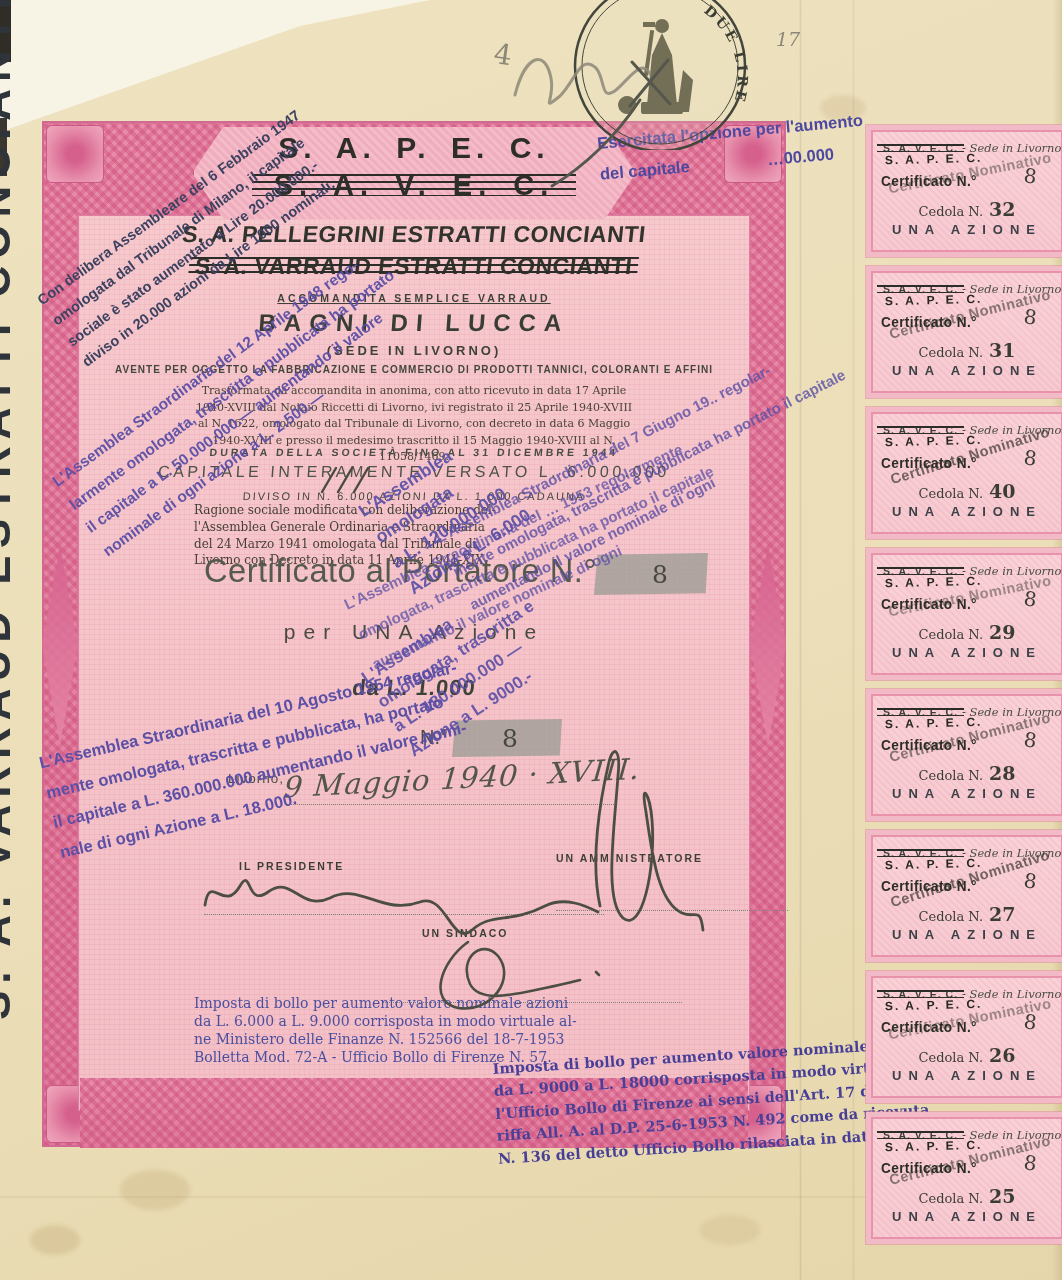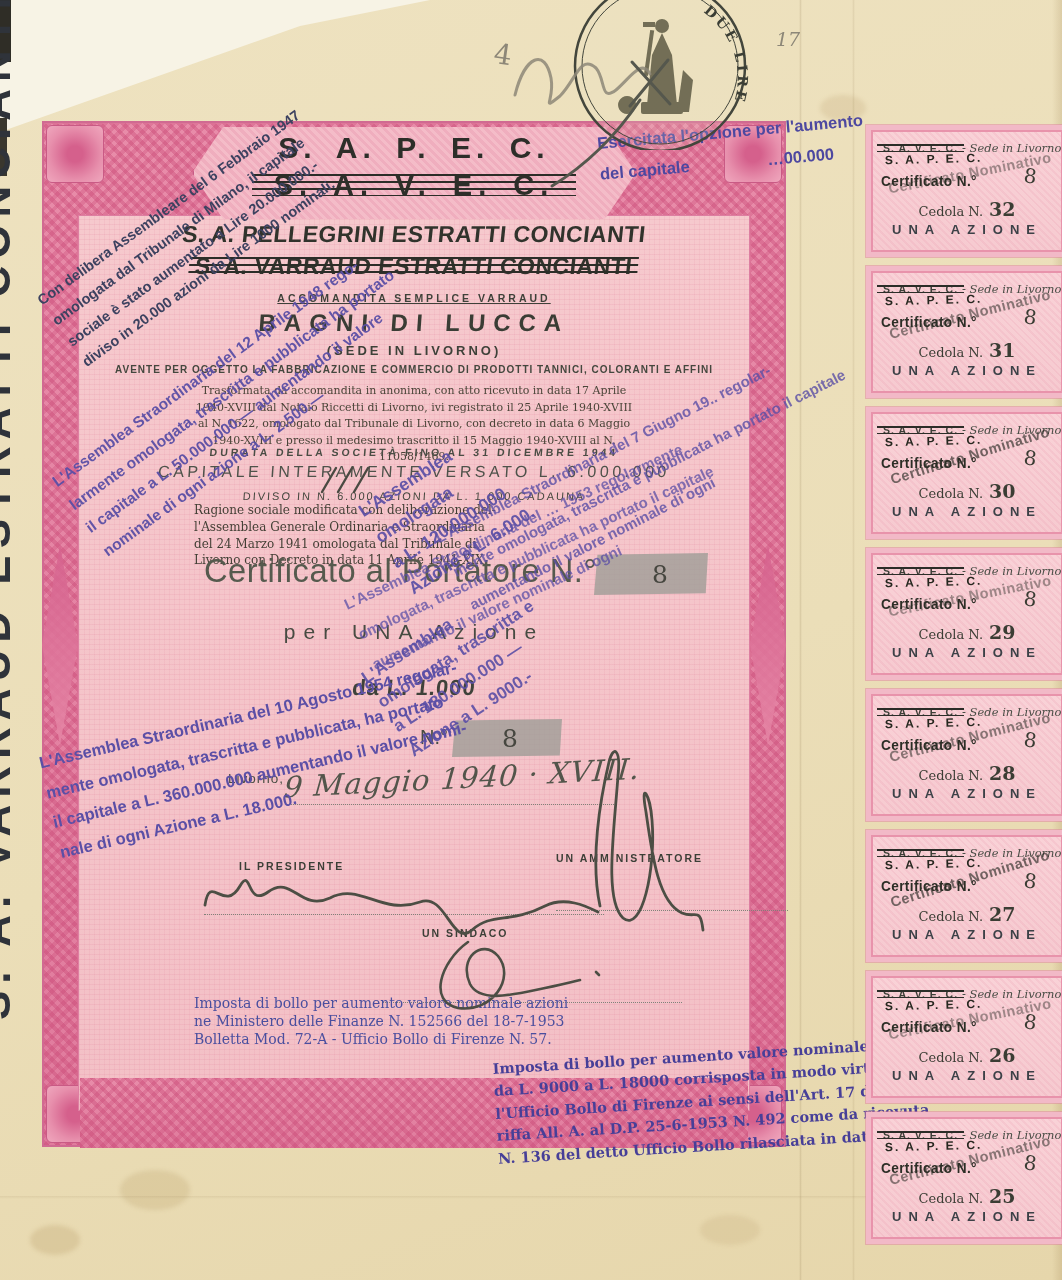--- a/index.html
+++ b/index.html
@@ -178,20 +178,21 @@
 
   <div class="abs t-siglabel" style="left:203px;top:745px;">IL  PRESIDENTE</div>
   <div class="abs sigline ni" style="left:168px;top:798px;width:400px;height:1px;"></div>
   <div class="abs t-siglabel" style="left:520px;top:737px;">UN  AMMINISTRATORE</div>
   <div class="abs sigline ni" style="left:520px;top:794px;width:232px;height:1px;"></div>
   <div class="abs t-siglabel" style="left:386px;top:812px;">UN  SINDACO</div>
   <div class="abs sigline ni" style="left:346px;top:886px;width:300px;height:1px;"></div>
 
   <div class="abs t-blue" style="left:158px;top:880px;">
       <div>Imposta di bollo per aumento valore nominale azioni</div>
+      <div>da L. 6.000 a L. 9.000 corrisposta in modo virtuale al-</div>
       <div>ne Ministero delle Finanze N. 152566 del 18-7-1953</div>
       <div>   Bolletta Mod. 72-A - Ufficio Bollo di Firenze N. 57.</div>
     </div>
 </div>
 
 <div class="abs stamp stamp-dark" style="left:32px;top:292px;transform:rotate(-36deg);font-size:14.5px;line-height:1.75;"><div>Con delibera Assembleare del 6 Febbraio 1947</div><div>omologata dal Tribunale di Milano, il capitale</div><div>sociale è stato aumentato a Lire 20.000.000.-</div><div>diviso in 20.000 azioni da Lire 1000 nominali.</div></div>
 
 <div class="abs stamp" style="left:596px;top:128px;transform:rotate(-5deg);font-size:16.5px;line-height:1.9;color:#4d48a0;font-weight:600;"><div>Esercitata l'opzione per l'aumento</div><div>del capitale                 …00.000</div></div>
 
 <div class="abs stamp" style="left:46px;top:472px;transform:rotate(-36deg);font-size:15.5px;line-height:1.85;opacity:.95;"><div>L'Assemblea Straordinaria del 12 Aprile 1948 rego-</div><div>larmente omologata, trascritta e pubblicata ha portato</div><div>il capitale a L. 50.000.000.— aumentando il valore</div><div>nominale di ogni azione a L. 2.500.—</div></div>
@@ -288,21 +289,21 @@
 
   <div class="coupon">
     <div class="c-row1">
       <span class="c-savec struck struck-narrow">S. A. V. E. C.</span><span class="c-sede">-  Sede in Livorno</span>
     </div>
     <div class="c-sapec">S. A. P. E. C.</div>
     <div class="c-nom" style="transform: rotate(-17deg); opacity: 0.9;">Certificato Nominativo</div>
     <div class="c-cert">Certificato N.°</div>
     <div class="c-num">8</div>
     <div class="c-ced">
-      <span>Cedola N.</span><span class="c-cednum">30</span>
+      <span>Cedola N.</span><span class="c-cednum">40</span>
     </div>
     <div class="c-azione">UNA AZIONE</div>
   </div>
 
   <div class="coupon">
     <div class="c-row1">
       <span class="c-savec struck struck-narrow">S. A. V. E. C.</span><span class="c-sede">-  Sede in Livorno</span>
     </div>
     <div class="c-sapec">S. A. P. E. C.</div>
     <div class="c-nom" style="transform: rotate(-11deg); opacity: 0.6;">Certificato Nominativo</div>

